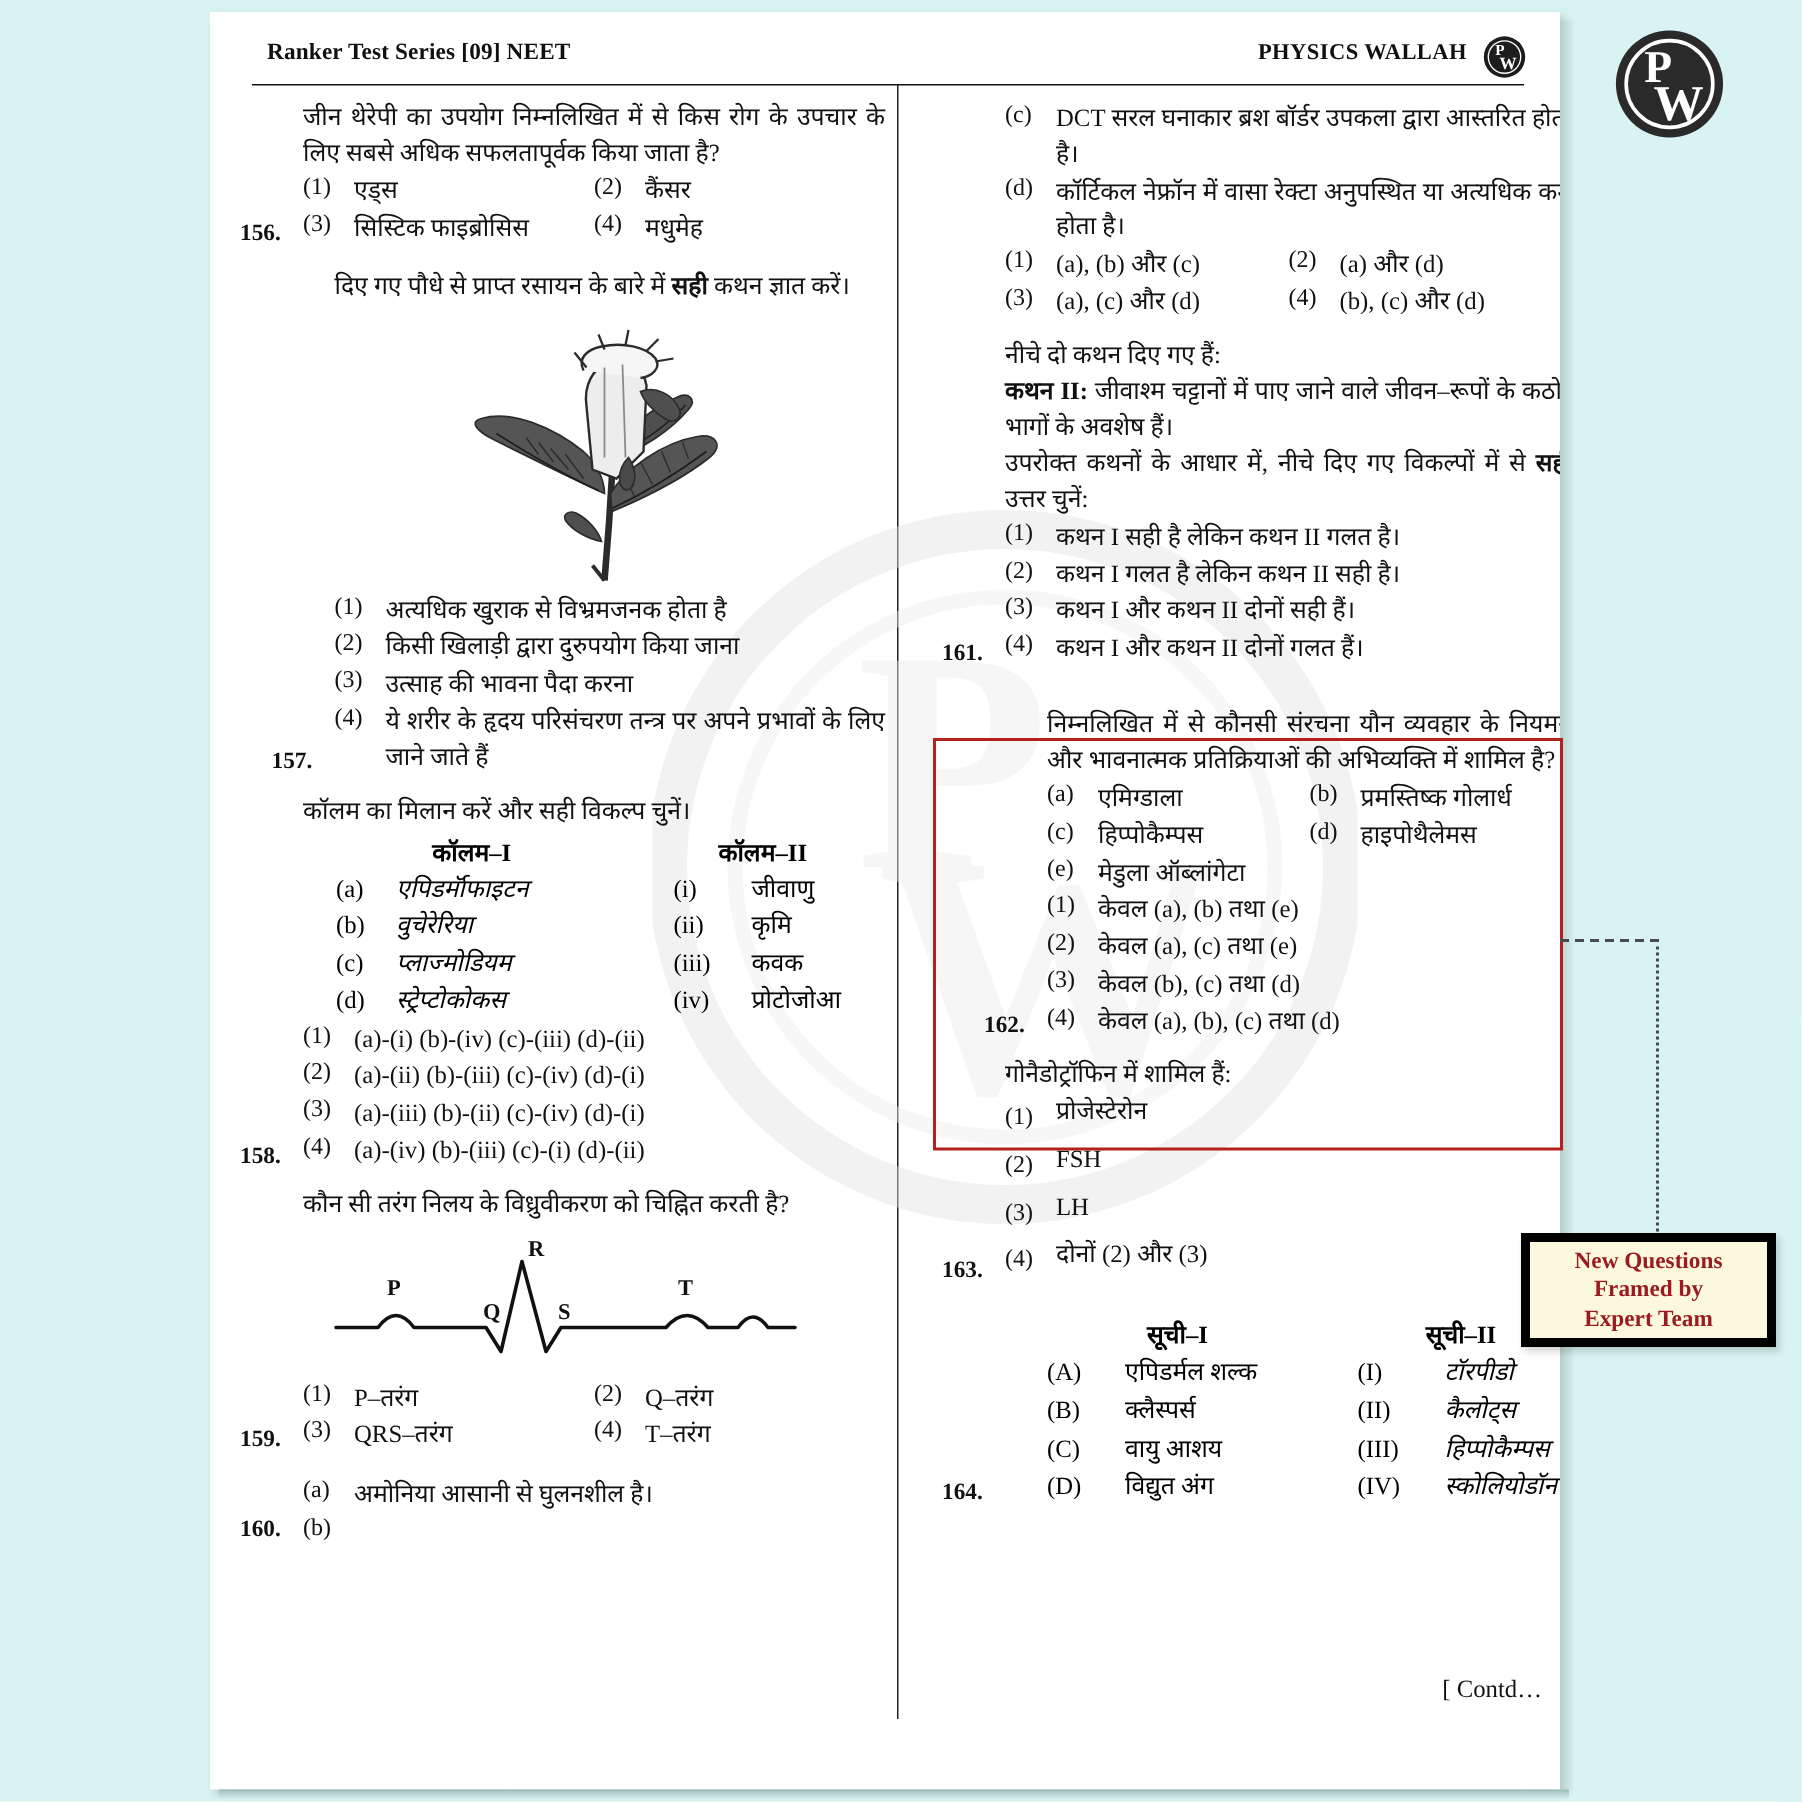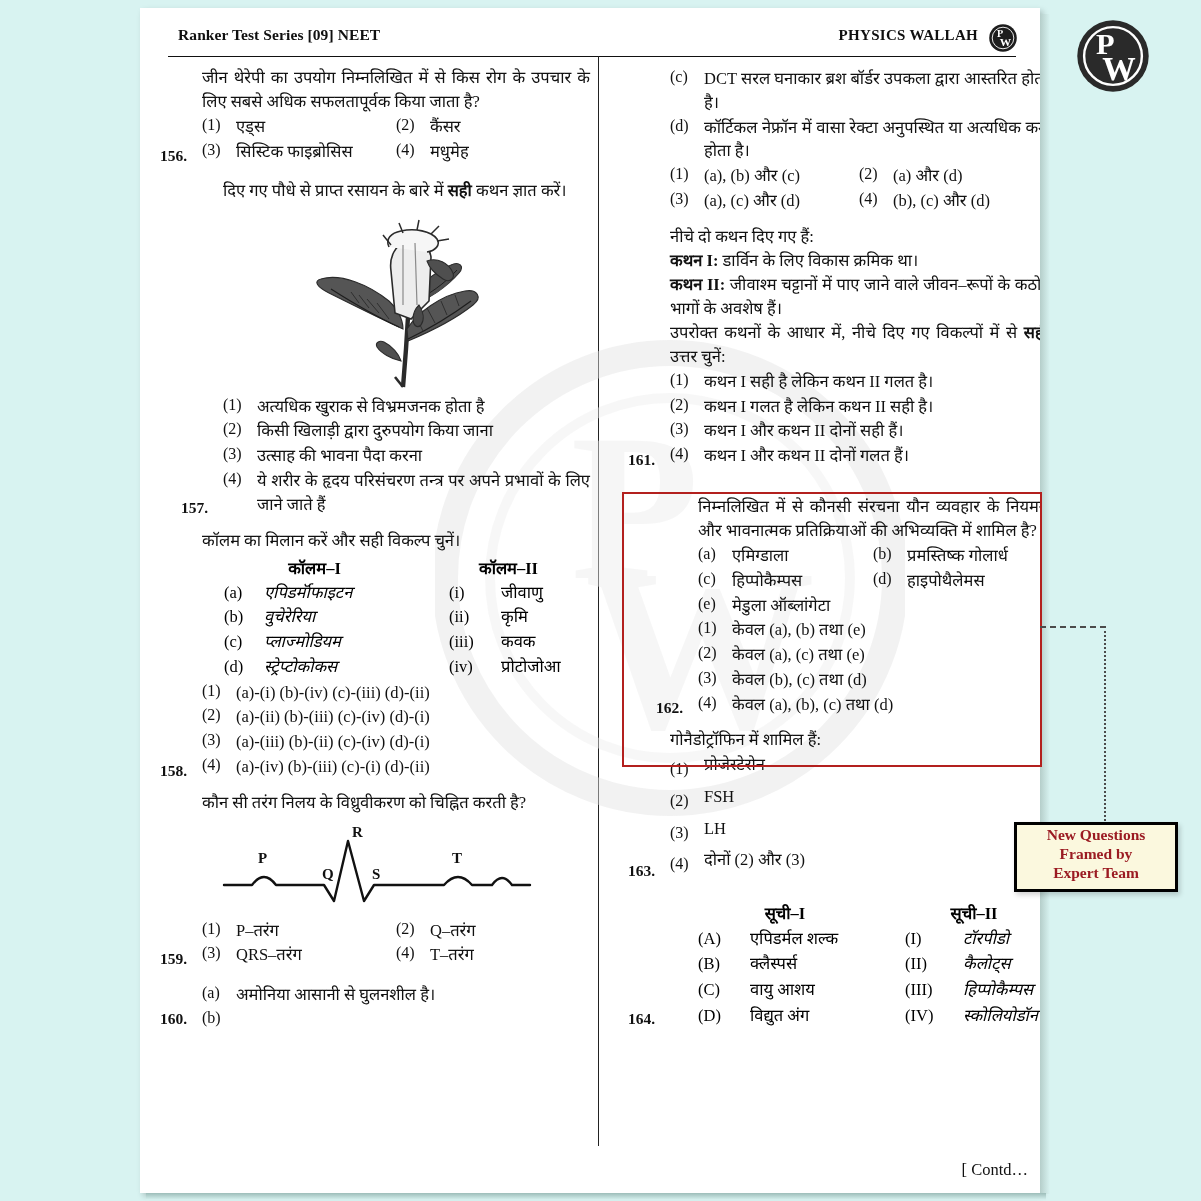--- a/index.html
+++ b/index.html
@@ -119,35 +119,35 @@
     border-top:2px dashed #4b4b4b;
   }
   #connector-v{
     position:absolute;left:1104px;top:626px;width:0;height:195px;
     border-left:2px dotted #4b4b4b;
   }
   
   #callout{
     position:absolute;left:1014px;top:822px;width:158px;height:64px;
     background:#fbf8de;
-    border:3px solid #000000;
+    border:6px solid #000000;
     box-shadow:2px 3px 5px rgba(0,0,0,.18);
-    display:flex;flex-direction:column;align-items:center;
+    display:flex;flex-direction:column;align-items:center;justify-content:center;
     font-family:"Liberation Serif",serif;
   }
   #callout div{
     color:#9b1b22;font-weight:bold;font-size:15.5px;line-height:1.24;
     white-space:nowrap;
   }
   #page-no{
     position:absolute;left:0;top:1152px;width:900px;text-align:center;
     font-size:16px;color:#111;
   }
   #contd{
-    position:absolute;right:12px;top:1152px;
+    position:absolute;right:12px;top:1108px;
     font-size:16.5px;color:#111;
   }
   #sheet-bottom-shadow{
     position:absolute;left:146px;top:1193px;width:900px;height:7px;
     background:linear-gradient(to bottom,#9dbdb9,#d8f3f1);
   }
 </style>
 </head>
 <body>
 
@@ -444,21 +444,20 @@
             </div>
         </div>
       </div>
     </div>
 
     <div class="q" style="margin-top:12px;">
       <div class="q-head">
         <div class="q-num">161.</div>
         <div class="q-body">
           <div class="hi nojust">नीचे दो कथन दिए गए हैं:</div>
-          <div class="hi nojust"><span class="b">कथन I:</span><span> डार्विन के लिए विकास क्रमिक था।</span></div>
           <div class="hi"><span class="b">कथन II:</span><span> जीवाश्म चट्टानों में पाए जाने वाले जीवन–रूपों के कठोर भागों के अवशेष हैं।</span></div>
           <div class="hi"><span>उपरोक्त कथनों के आधार में, नीचे दिए गए विकल्पों में से </span><span class="b">सही</span><span> उत्तर चुनें:</span></div>
           <div class="opts one-col">
             <div class="opt-row">
                 <div class="opt">
               <span class="opt-k">(1)</span>
               <span class="opt-t">कथन I सही है लेकिन कथन II गलत है।</span>
                 </div>
               </div>
             <div class="opt-row">

